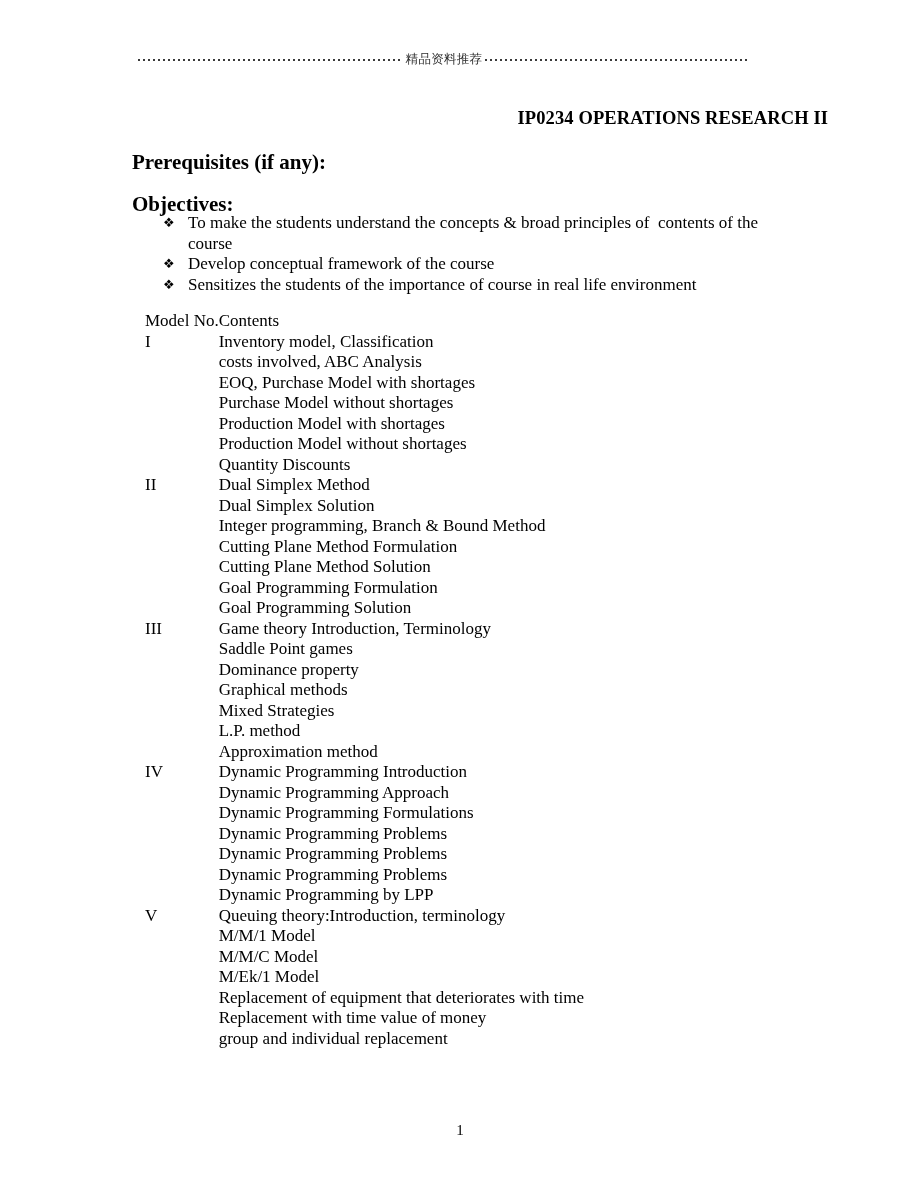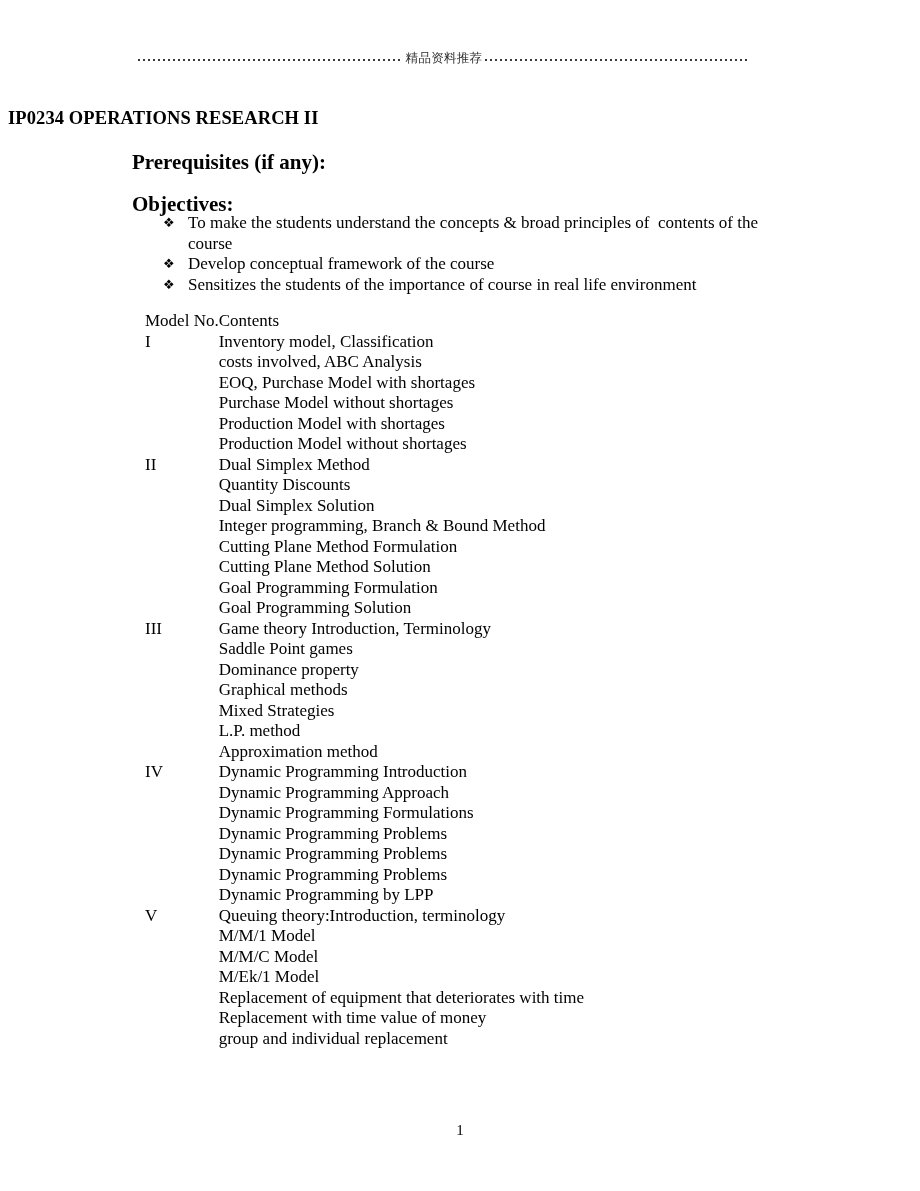--- a/index.html
+++ b/index.html
@@ -45,36 +45,36 @@
     position: absolute;
     left: 0; right: 0;
     top: 5px;
     height: 2px;
     background-image: radial-gradient(circle at 1px 1px, #3a3a3a 0.9px, rgba(0,0,0,0) 1.1px);
     background-size: 5px 2px;
     background-repeat: repeat-x;
   }
   .header-title-cn {
     flex: 0 0 auto;
-    font-family: Liberation Mono, monospace;
+    font-family: Liberation Serif, serif;
     font-size: 12.5px;
     line-height: 14px;
     color: #2e2e2e;
     white-space: nowrap;
     letter-spacing: 0.3px;
     text-align: center;
   }
 
   
   .doc-title {
     position: absolute;
-    left: 8px;
+    left: 16px;
     top: 108px;
     width: 812px;
-    text-align: left;
+    text-align: right;
     font-size: 18.5px;
     font-weight: bold;
     letter-spacing: 0.1px;
   }
 
   
   .section-heading {
     position: absolute;
     left: 132px;
     font-size: 21px;
@@ -204,29 +204,29 @@
         </tr>
         <tr>
           <td class="col-unit">&nbsp;</td>
           <td class="col-contents">Production Model with shortages</td>
         </tr>
         <tr>
           <td class="col-unit">&nbsp;</td>
           <td class="col-contents">Production Model without shortages</td>
         </tr>
         <tr>
+          <td class="col-unit">&nbsp;</td>
+          <td class="col-contents">Quantity Discounts</td>
+        </tr>
+        <tr>
           <td class="col-unit">II</td>
           <td class="col-contents">Dual Simplex Method</td>
         </tr>
         <tr>
           <td class="col-unit">&nbsp;</td>
-          <td class="col-contents">Quantity Discounts</td>
-        </tr>
-        <tr>
-          <td class="col-unit">&nbsp;</td>
           <td class="col-contents">Dual Simplex Solution</td>
         </tr>
         <tr>
           <td class="col-unit">&nbsp;</td>
           <td class="col-contents">Integer programming, Branch &amp; Bound Method</td>
         </tr>
         <tr>
           <td class="col-unit">&nbsp;</td>
           <td class="col-contents">Cutting Plane Method Formulation</td>
         </tr>

